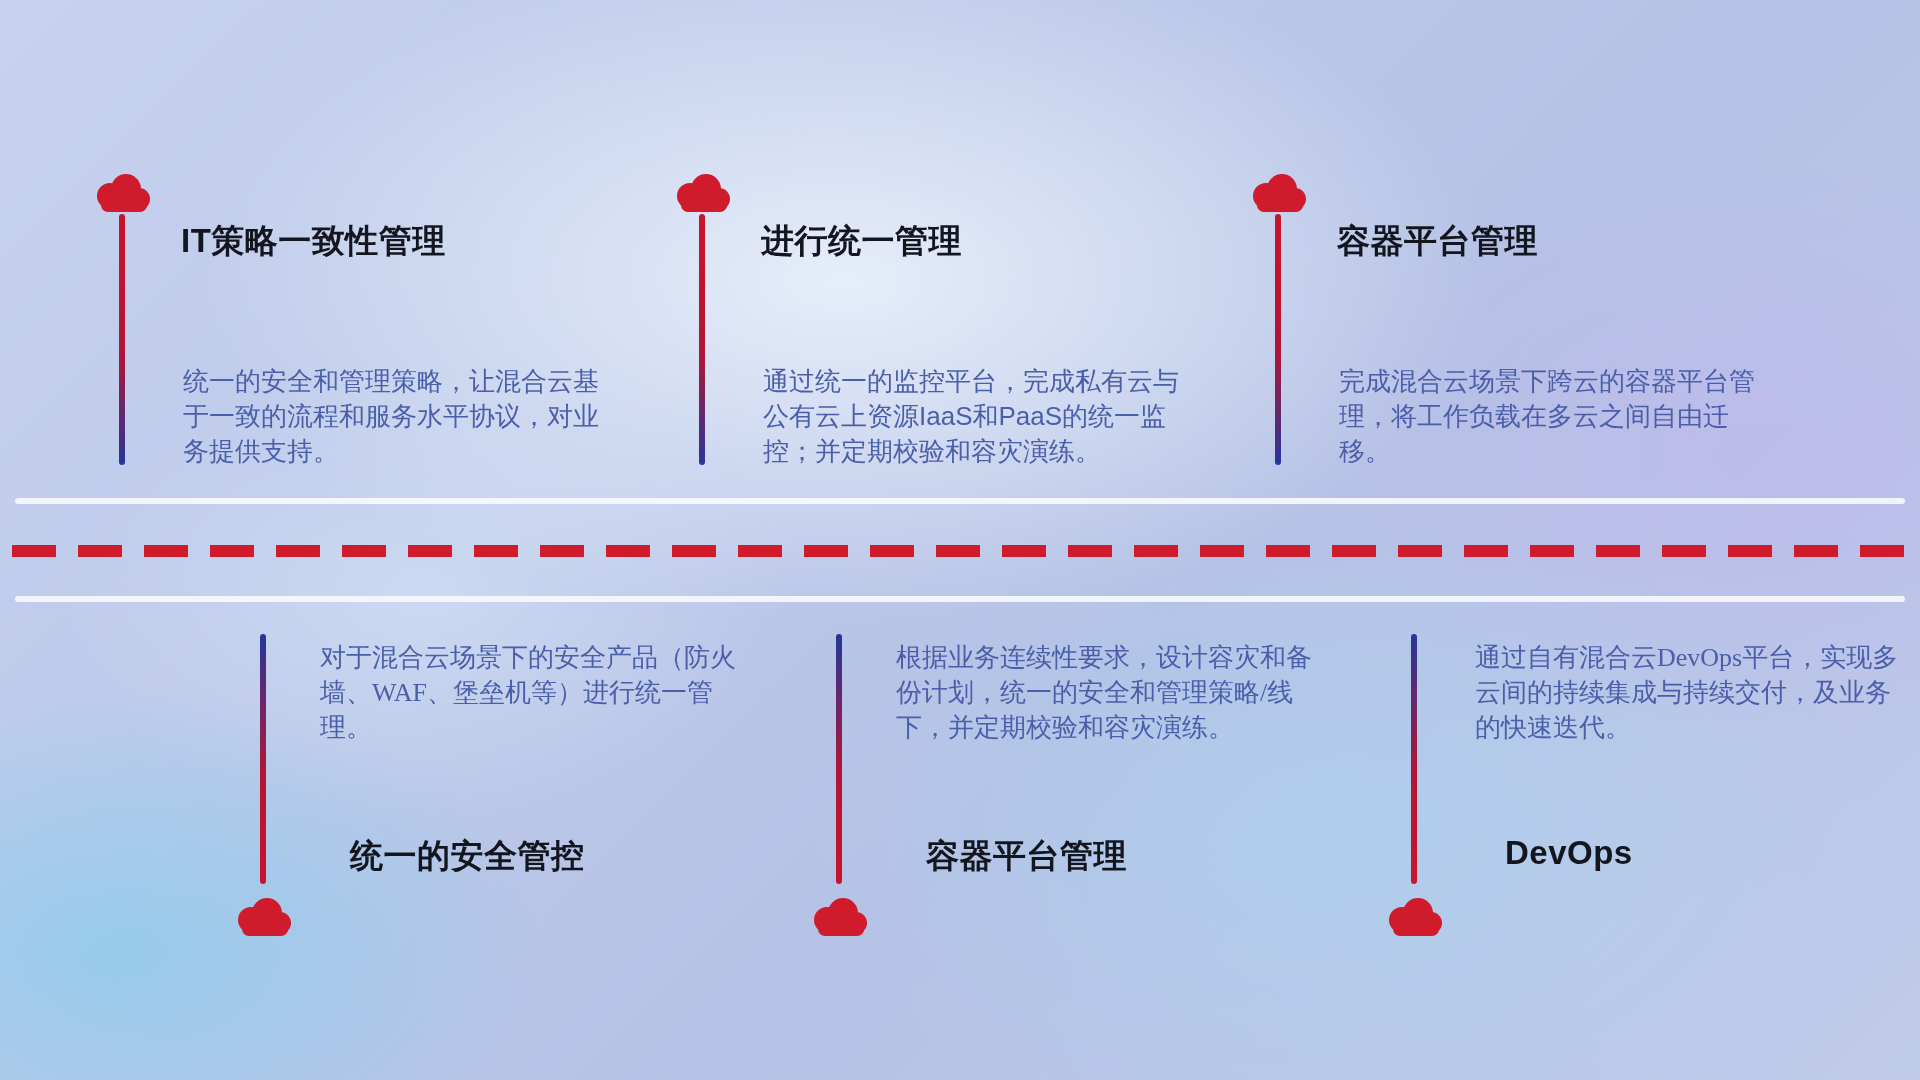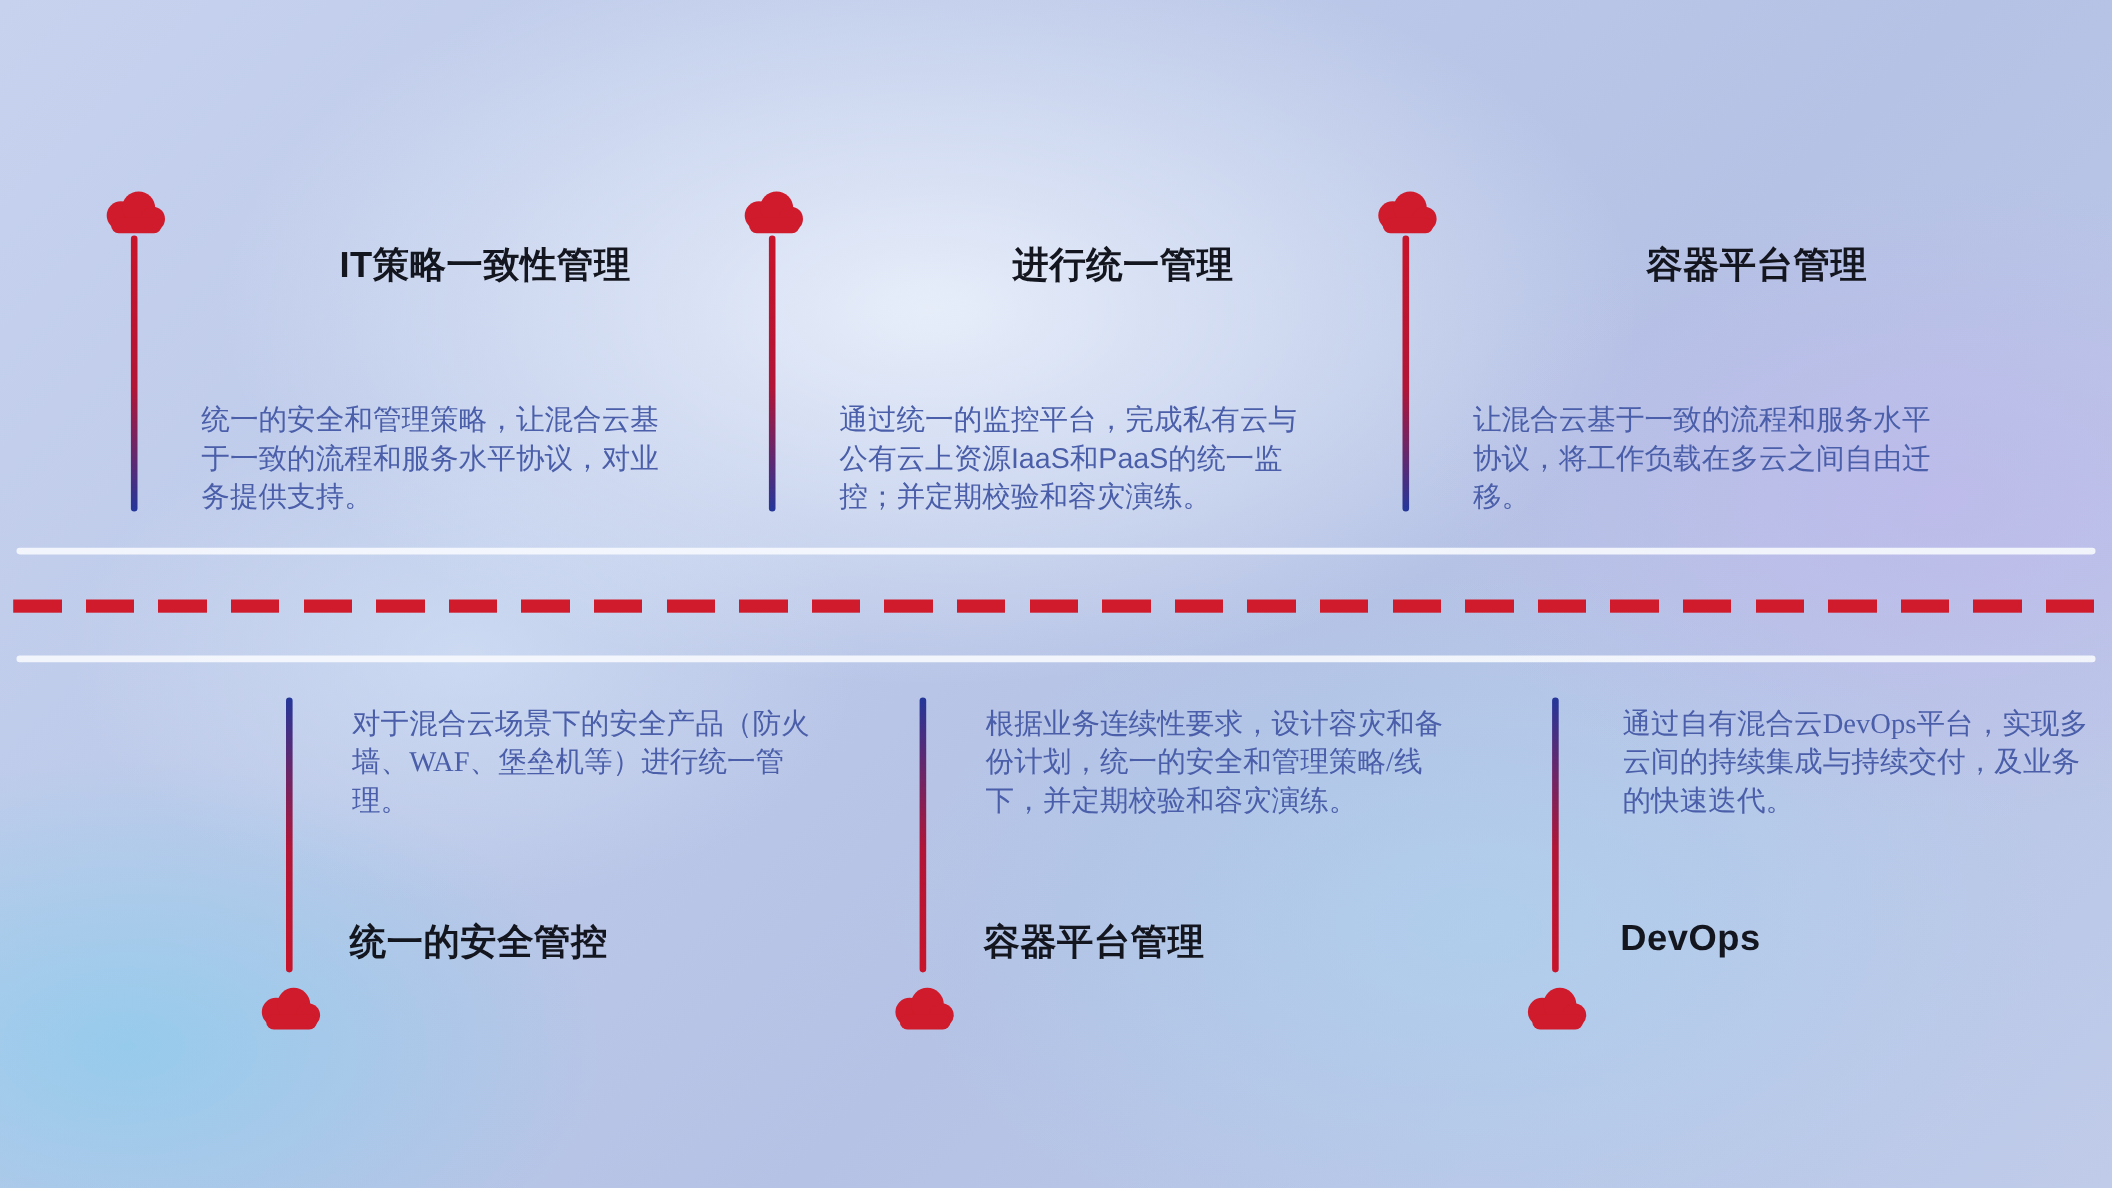--- a/index.html
+++ b/index.html
@@ -56,22 +56,22 @@
   .item.bottom .stem{
     top:0;height:250px;
     background:linear-gradient(180deg,#24379a 0%,#b21536 55%,#c9142a 100%);
   }
 
   .feature-title{
     position:absolute;left:59px;margin:0;width:520px;
     font-size:33px;font-weight:700;color:#14161f;
     letter-spacing:0.5px;white-space:nowrap;
   }
-  .item.top .feature-title{top:50px;text-align:center;}
-  .item.bottom .feature-title{top:200px;}
+  .item.top .feature-title{top:50px;}
+  .item.bottom .feature-title{top:200px;margin-left:32px;}
   .pos-b1 .feature-title,.pos-b2 .feature-title{left:55px;}
 
   .feature-desc{
     position:absolute;left:59px;margin:2px;width:432px;
     font-size:26px;line-height:35px;color:#4a5ea9;
   }
   .item.top .feature-desc{top:193px;}
   .item.bottom .feature-desc{top:4px;font-family:Liberation Serif, serif;}
   .pos-b1 .feature-desc,.pos-b2 .feature-desc{left:55px;}
 </style>
@@ -122,21 +122,21 @@
           <g fill="#cf1b2b">
         <circle cx="21" cy="26" r="13"></circle>
             <circle cx="37" cy="19" r="15"></circle>
         <circle cx="50" cy="29" r="11"></circle>
             <rect x="12" y="28" width="46" height="14" rx="7"></rect>
       </g>
         </svg>
     </span>
     <span class="stem"></span>
     <h2 class="feature-title">容器平台管理</h2>
-    <p class="feature-desc">让混合云基于一致的流程和服务水平协议，将工作负载在多云之间自由迁移。</p>
+    <p class="feature-desc">完成混合云场景下跨云的容器平台管理，将工作负载在多云之间自由迁移。</p>
   </section>
 
   <section class="item bottom pos-b1">
     <span class="stem"></span>
     <p class="feature-desc">对于混合云场景下的安全产品（防火墙、WAF、堡垒机等）进行统一管理。</p>
     <h2 class="feature-title">统一的安全管控</h2>
     <span class="cloud">
       <svg viewBox="0 0 66 46">
           <g fill="#cf1b2b">
         <circle cx="21" cy="26" r="13"></circle>

